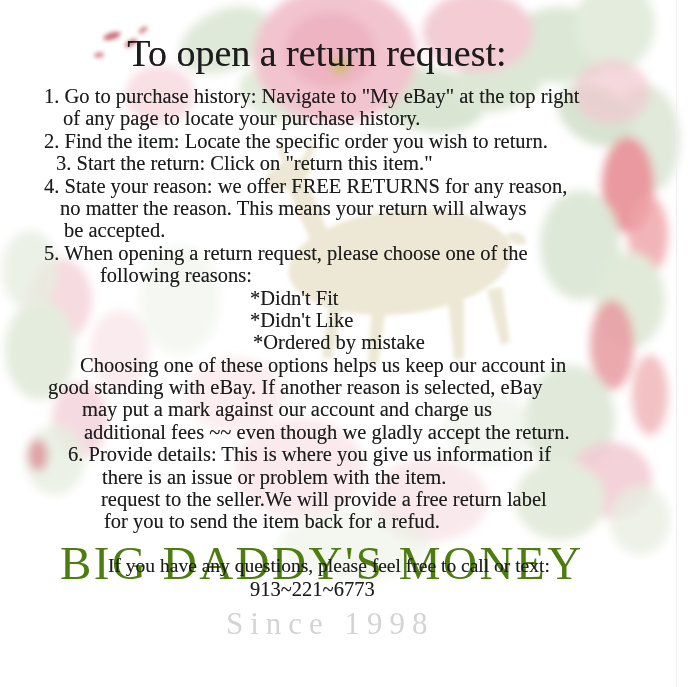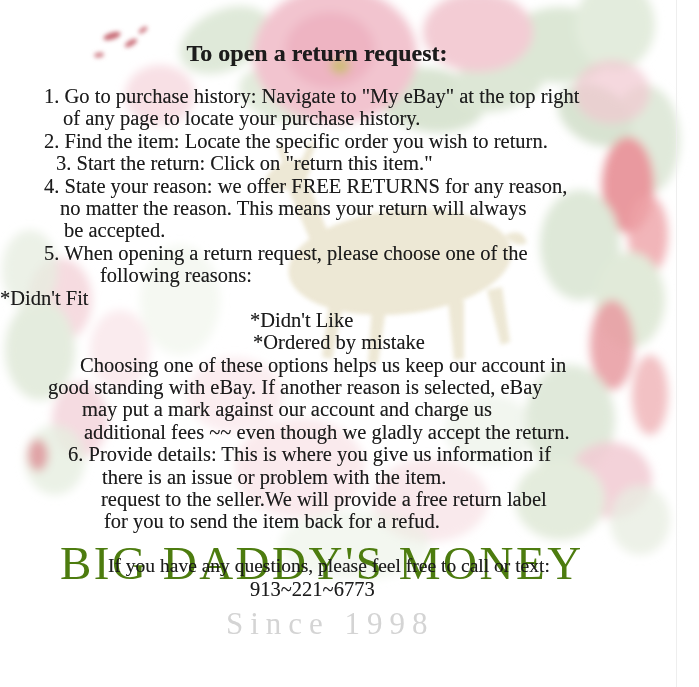--- a/index.html
+++ b/index.html
@@ -28,22 +28,22 @@
     font-size:31px;line-height:34px;
     letter-spacing:7px;
     color:#d4d4d4;
     white-space:nowrap;
   }
 
   .title{
     position:absolute;z-index:2;
     left:0;right:65px;top:35px;
     text-align:center;
-    font-size:24px;line-height:37px;
-    font-weight:700;
+    font-size:38px;line-height:37px;
+    font-weight:400;
     text-shadow:0 0 .5px rgba(0,0,0,.55);
   }
   .body-text{
     position:absolute;z-index:2;
     left:0;top:85px;width:699px;
     font-size:20.5px;line-height:22.4px;
     text-shadow:0 0 .3px rgba(0,0,0,.4);
   }
   .ln{white-space:nowrap;height:22.4px;}
   .spacer{height:22.4px;}
@@ -139,21 +139,21 @@
   <div class="body-text">
     <div class="ln" style="padding-left:44px">1. Go to purchase history: Navigate to "My eBay" at the top right</div>
     <div class="ln" style="padding-left:63px">of any page to locate your purchase history.</div>
     <div class="ln" style="padding-left:44px">2.  Find the item: Locate the specific order you wish to return.</div>
     <div class="ln" style="padding-left:56px">3.  Start the return: Click on "return this item."</div>
     <div class="ln" style="padding-left:44px">4.  State your reason: we offer FREE RETURNS for any reason,</div>
     <div class="ln" style="padding-left:60px">no matter the reason. This means your return will always</div>
     <div class="ln" style="padding-left:64px">be accepted.</div>
     <div class="ln" style="padding-left:44px">5.  When opening a return request, please choose one of the</div>
     <div class="ln" style="padding-left:100px">following reasons:</div>
-    <div class="ln" style="">*Didn't Fit</div>
+    <div class="ln" style="padding-left:250px">*Didn't Fit</div>
     <div class="ln" style="padding-left:250px">*Didn't Like</div>
     <div class="ln" style="padding-left:253px">*Ordered by mistake</div>
     <div class="ln" style="padding-left:80px">Choosing one of these options helps us keep our account in</div>
     <div class="ln" style="padding-left:48px">good standing with eBay. If another reason is selected, eBay</div>
     <div class="ln" style="padding-left:82px">may put a mark against our account and charge us</div>
     <div class="ln" style="padding-left:84px">additional fees ~~ even though we gladly accept the return.</div>
     <div class="ln" style="padding-left:68px">6.  Provide details: This is where you give us information if</div>
     <div class="ln" style="padding-left:102px">there is an issue or problem with the item.</div>
     <div class="ln" style="padding-left:101px">request to the seller.We will provide a free return label</div>
     <div class="ln" style="padding-left:104px">for you to send the item back for a refud.</div>

